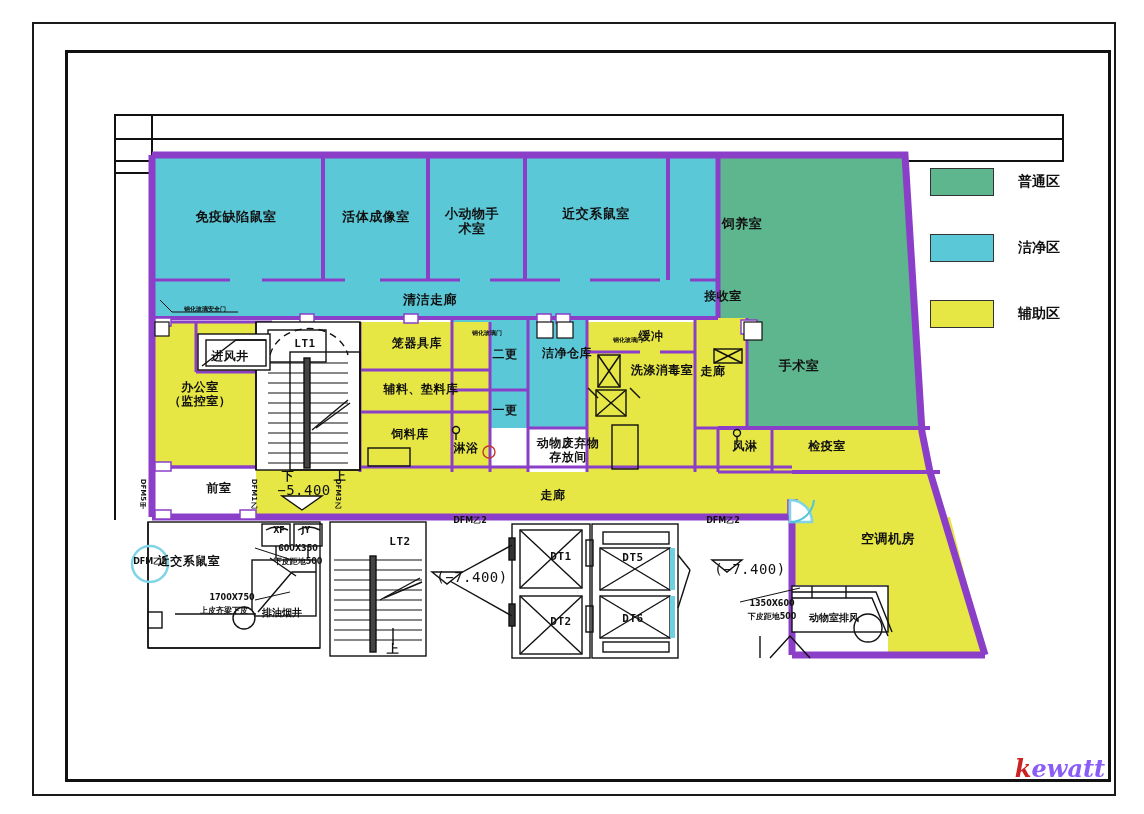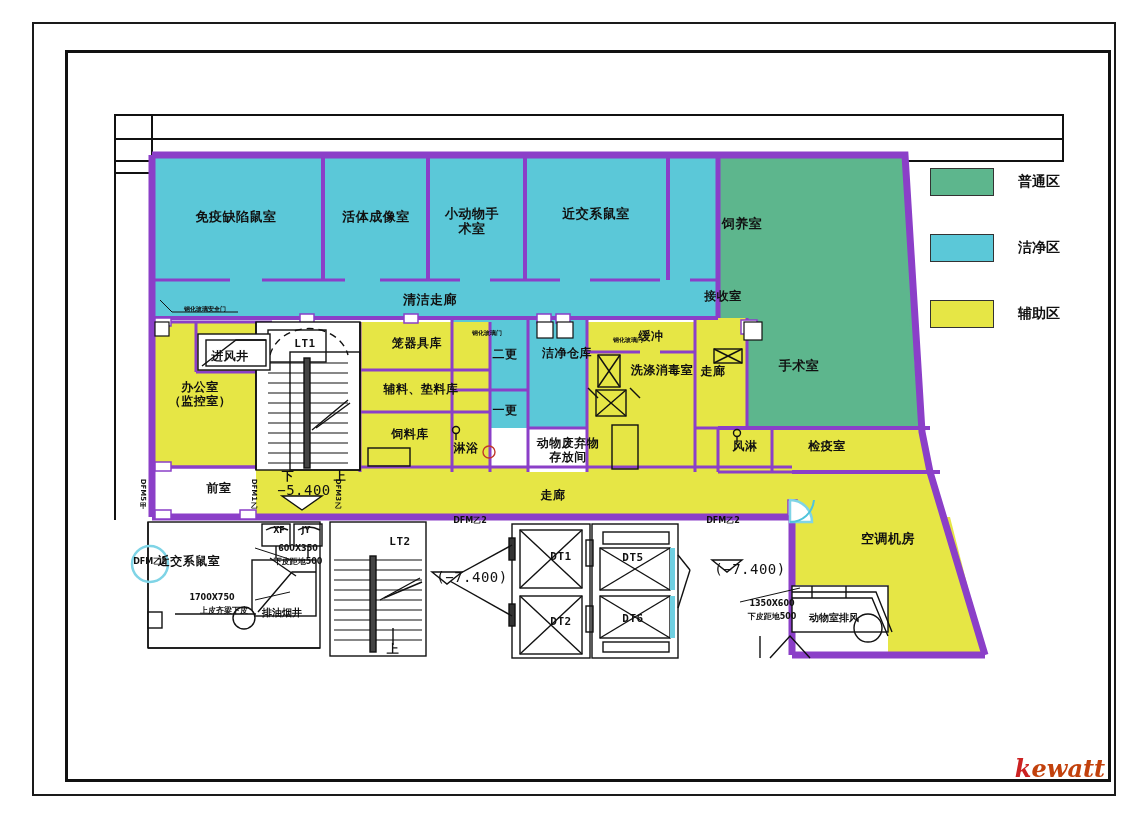--- a/index.html
+++ b/index.html
@@ -38,21 +38,21 @@
   #legend{position:absolute;left:930px;top:165px;width:150px;}
   .lg-row{display:flex;align-items:center;height:34px;margin-bottom:32px;}
   .lg-sw{width:62px;height:26px;border:1px solid #333;}
   .lg-tx{margin-left:24px;font-size:14px;font-weight:700;color:#111;white-space:nowrap;}
 
   
   #logo{position:absolute;left:1060px;top:768px;transform:translate(-50%,-50%);
         font-family:"DejaVu Serif","Liberation Serif",serif;
         font-size:24px;font-weight:700;font-style:italic;white-space:nowrap;}
   #logo .k{color:#cc2222;}
-  #logo .rest{color:#c2410c;}
+  #logo .rest{color:#8b5cf6;}
 </style>
 </head>
 <body>
 
 <div id="stage">
 
   <div class="frame-outer"></div>
   <div class="frame-inner"></div>
 
   <svg id="plan" viewBox="0 0 1144 814">
@@ -382,21 +382,21 @@
 
   <div class="lbl eq" style="left:561px;top:557px;">DT1</div>
   <div class="lbl eq" style="left:561px;top:622px;">DT2</div>
   <div class="lbl eq" style="left:633px;top:558px;">DT5</div>
   <div class="lbl eq" style="left:633px;top:619px;">DT6</div>
 
   <div class="lbl tiny" style="left:279px;top:531px;">XF</div>
   <div class="lbl tiny" style="left:306px;top:531px;">JY</div>
   <div class="lbl tiny" style="left:298px;top:549px;">600X350</div>
   <div class="lbl tiny" style="left:298px;top:562px;">下皮距地500</div>
-  <div class="lbl tiny" style="left:212px;top:598px;">1700X750</div>
+  <div class="lbl tiny" style="left:232px;top:598px;">1700X750</div>
   <div class="lbl tiny" style="left:224px;top:611px;">上皮齐梁下皮</div>
   <div class="lbl tiny" style="left:772px;top:604px;">1350X600</div>
   <div class="lbl tiny" style="left:772px;top:617px;">下皮距地500</div>
 
   <div class="lbl vert" style="left:143px;top:490px;">DFM甲5</div>
   <div class="lbl vert" style="left:254px;top:490px;">DFM乙1</div>
   <div class="lbl vert" style="left:338px;top:490px;">DFM乙3</div>
   <div class="lbl tiny" style="left:470px;top:521px;">DFM乙2</div>
   <div class="lbl tiny" style="left:723px;top:521px;">DFM乙2</div>
   <div class="lbl tiny" style="left:150px;top:562px;">DFM乙2</div>

